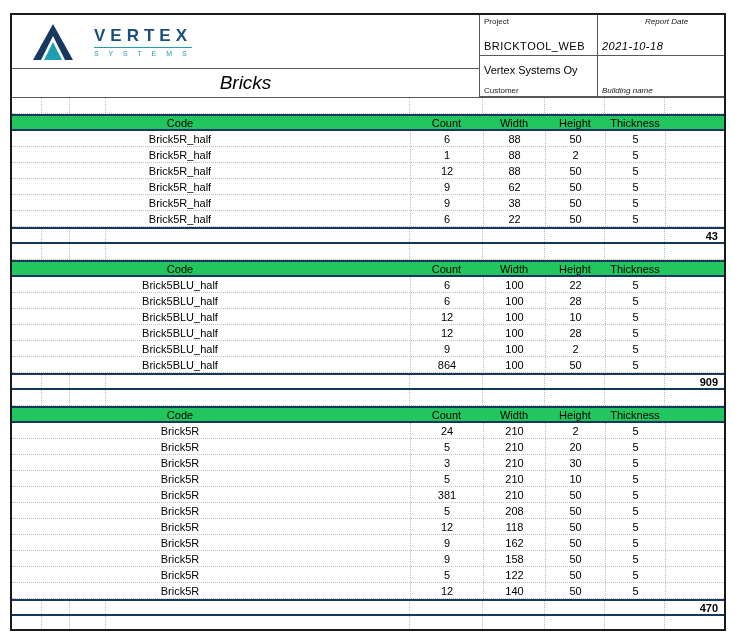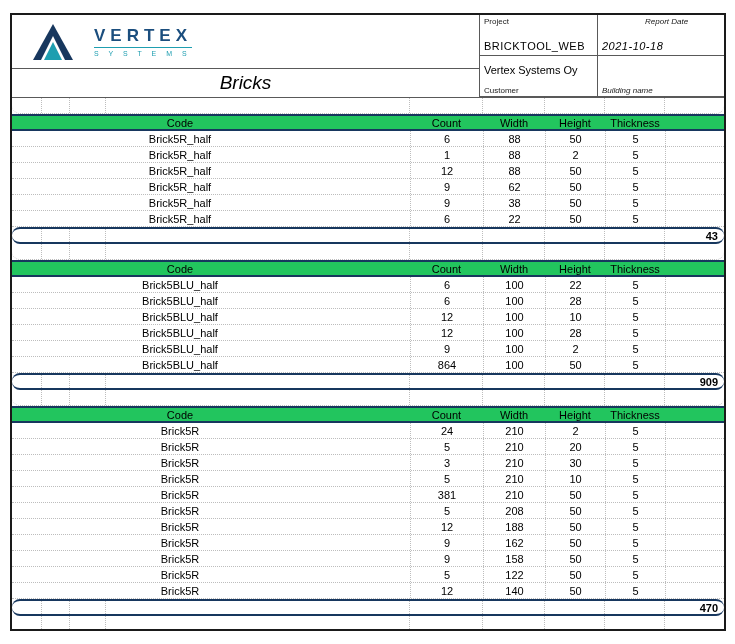--- a/index.html
+++ b/index.html
@@ -36,21 +36,20 @@
   .r4 { height:28px; }
   .r4 .hc { font-size:11px; display:flex; align-items:center; }
 
   
   .body { height:531px; overflow:hidden; }
 
   .grid-row { width:712px; }
   .erow, .trow-total, .frow {
     display:grid;
     grid-template-columns:30px 28px 36px 304px 73px 62px 60px 60px 59px;
-    border-radius:8px;
   }
   .thead, .drow {
     display:grid;
     grid-template-columns:398px 73px 62px 60px 60px 59px;
   }
 
   .erow { height:16px; border-bottom:1px dotted #bdbdbd; }
   .frow { height:13px; }
   .gc { border-right:1px dotted #bdbdbd; }
   .gc:last-child { border-right:none; }
@@ -369,21 +368,21 @@
             <div class="cell vline">5</div>
             <div class="cell vline">208</div>
             <div class="cell vline">50</div>
             <div class="cell vline">5</div>
             <div class="cell vline"></div>
           </div>
 
           <div class="grid-row drow">
             <div class="cell code-cell">Brick5R</div>
             <div class="cell vline">12</div>
-            <div class="cell vline">188</div>
+            <div class="cell vline">118</div>
             <div class="cell vline">50</div>
             <div class="cell vline">5</div>
             <div class="cell vline"></div>
           </div>
 
           <div class="grid-row drow">
             <div class="cell code-cell">Brick5R</div>
             <div class="cell vline">9</div>
             <div class="cell vline">162</div>
             <div class="cell vline">50</div>

